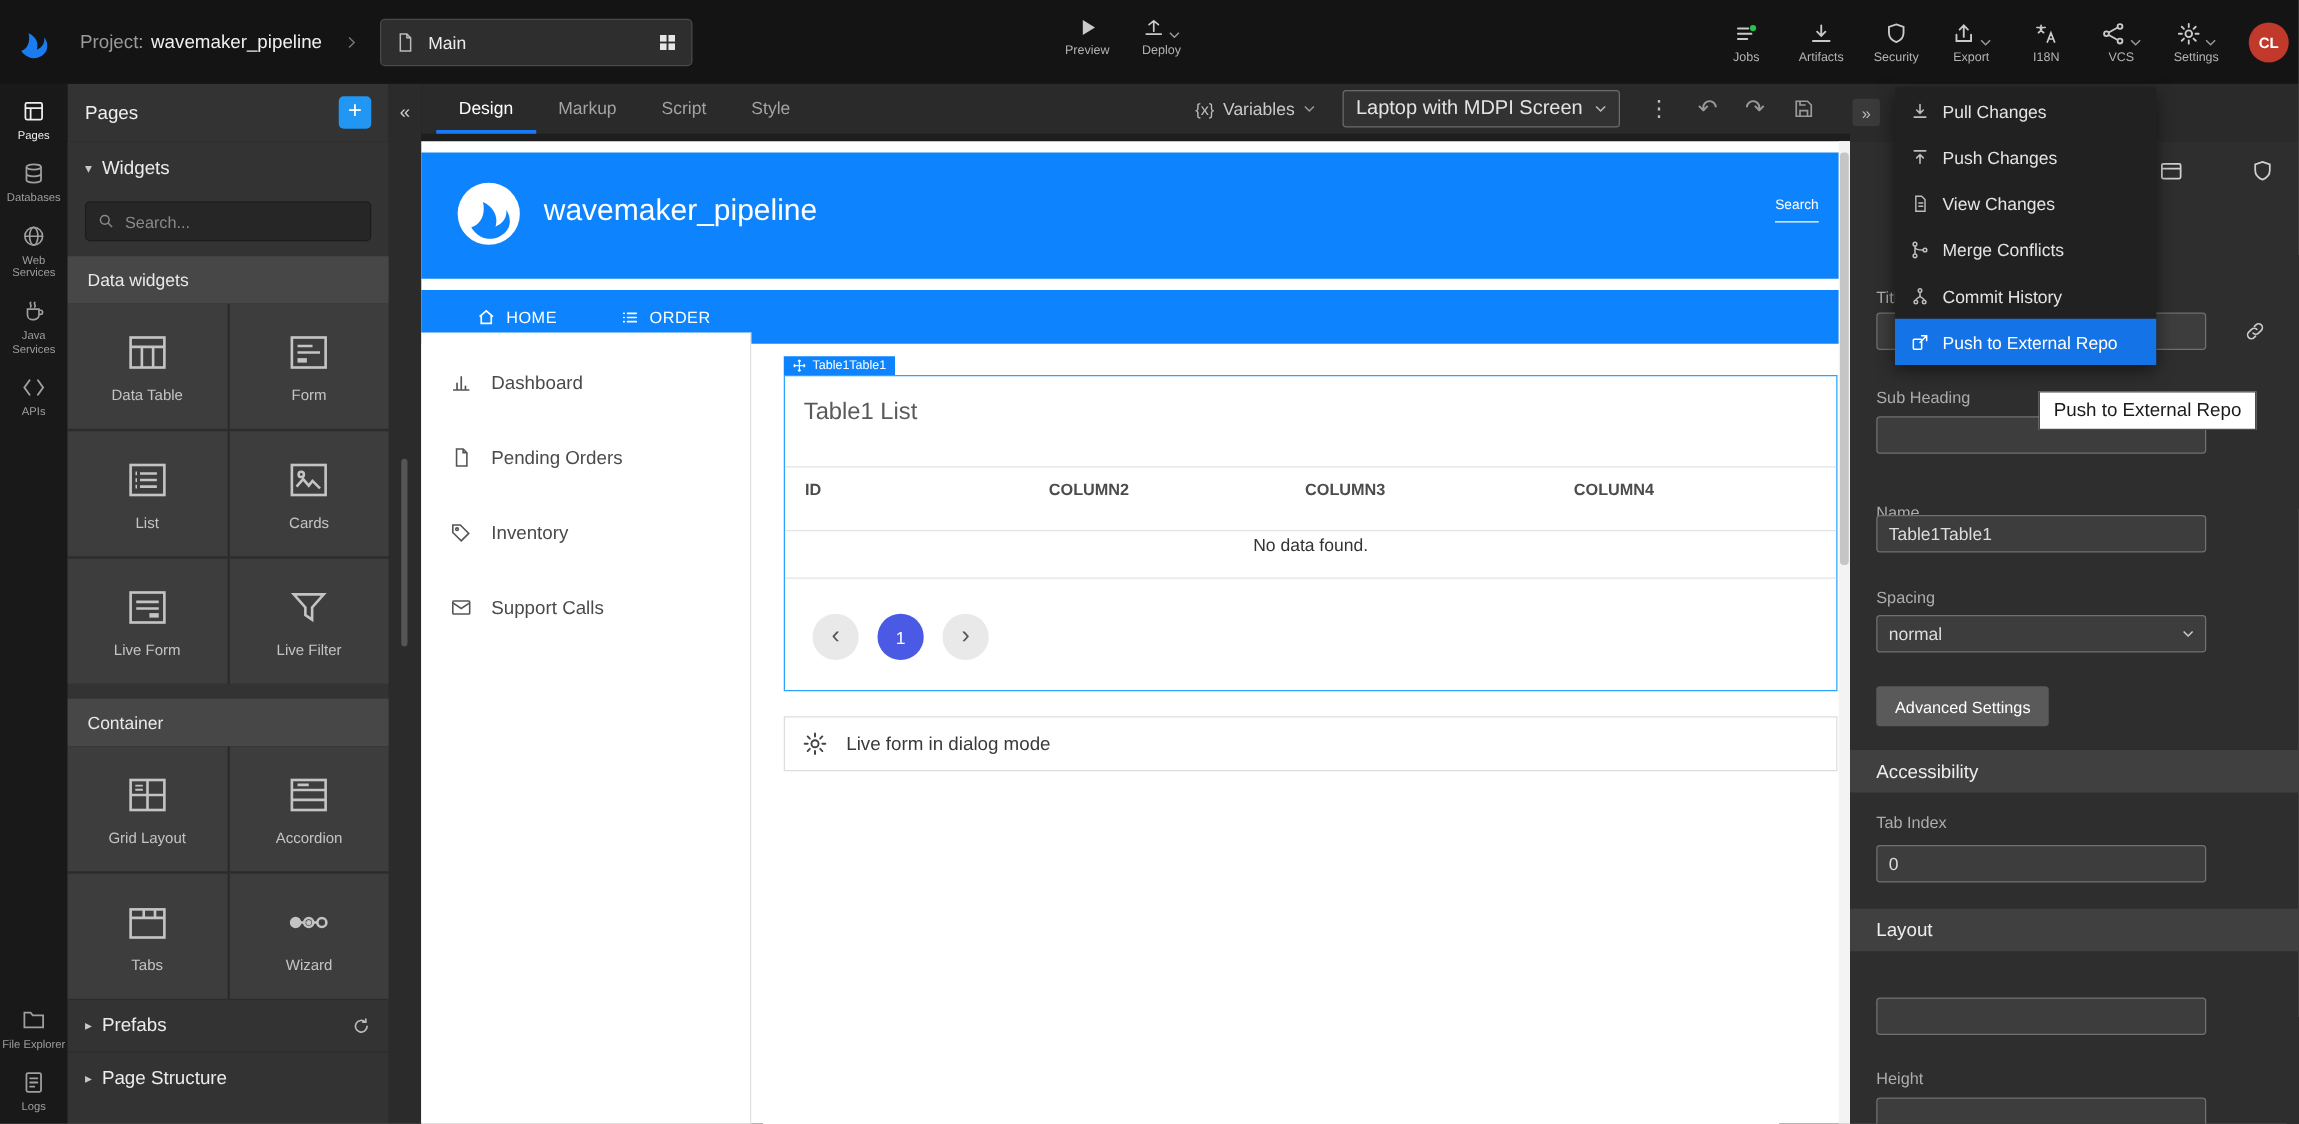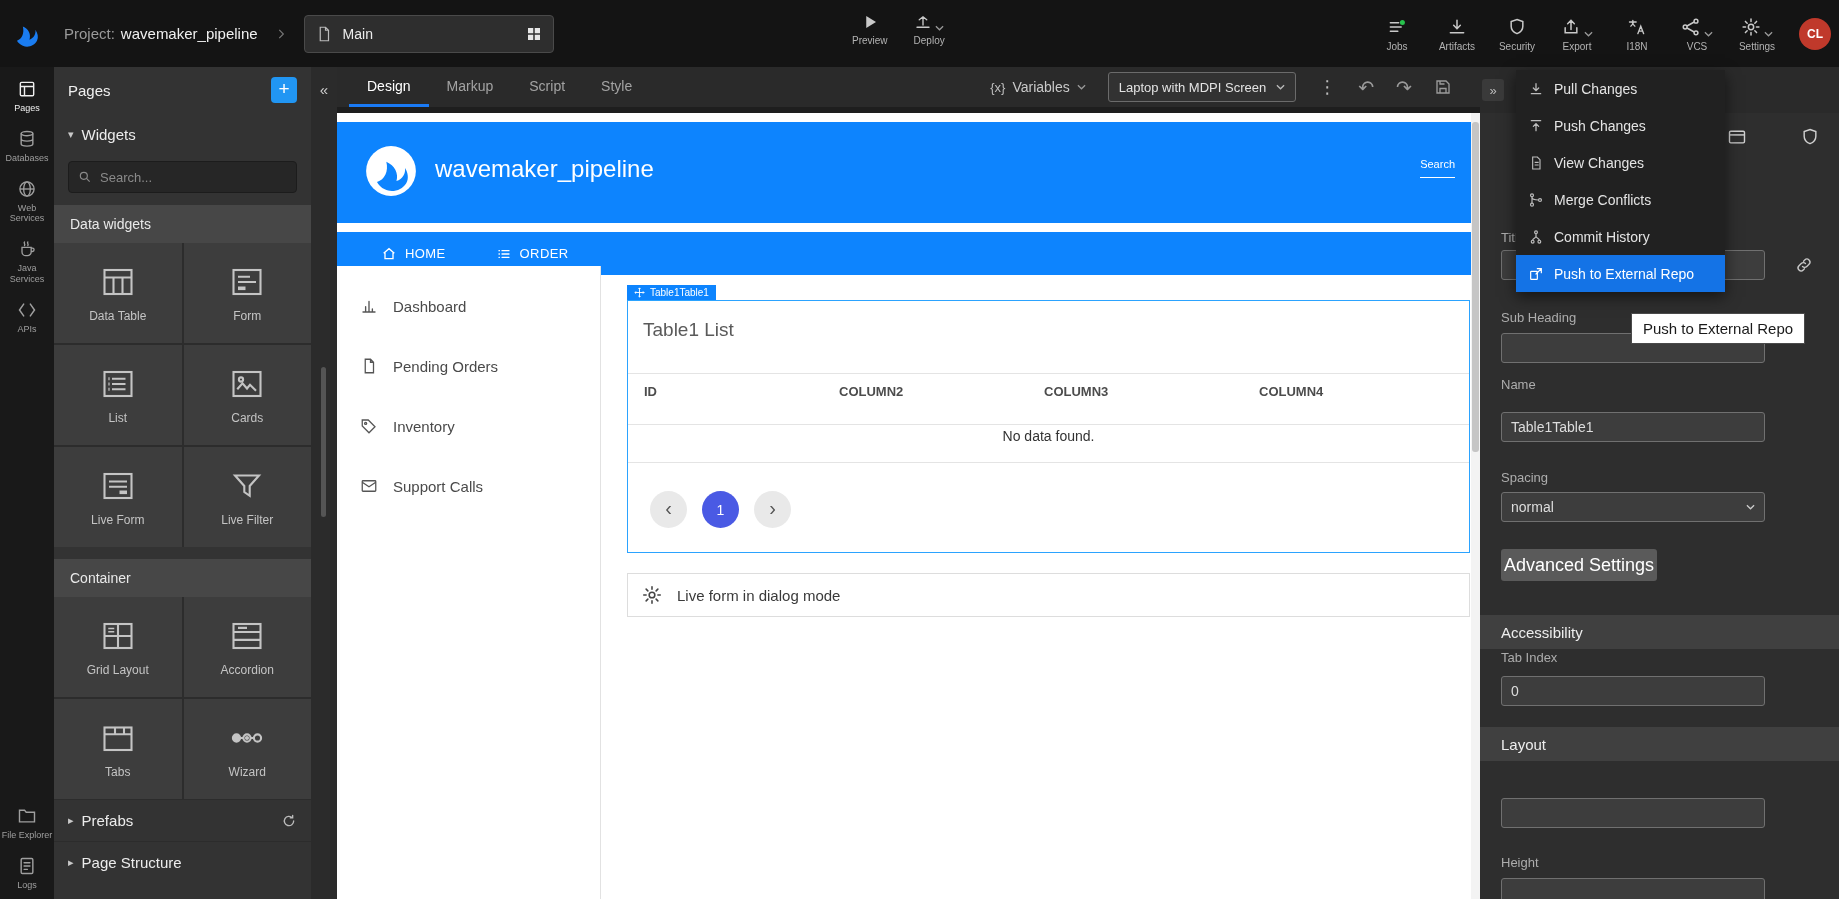--- a/index.html
+++ b/index.html
@@ -32,21 +32,21 @@
   .add-btn{width:26px;height:26px;background:#2196f3;border-radius:4px;color:#fff;font-size:19px;line-height:24px;text-align:center;cursor:pointer;}
   .strip{position:absolute;left:311px;top:67px;width:26px;height:832px;background:#2b2b2b;}
   .collapse-btn{margin:14px auto 0;width:18px;text-align:center;color:#cfcfcf;font-size:15px;cursor:pointer;}
   .strip-thumb{position:absolute;left:10px;top:300px;width:5px;height:150px;background:#555;border-radius:3px;}
   .toolbar{position:absolute;left:337px;top:67px;width:1143px;height:40px;background:#2a2a2a;display:flex;align-items:stretch;padding-left:12px;}
   .tab{display:flex;align-items:center;padding:0 18px;font-size:14px;color:#a3a3a3;cursor:pointer;border-bottom:3px solid transparent;}
   .tab.active{color:#fff;border-bottom-color:#1a7af5;}
   .tbar-right{margin-left:auto;display:flex;align-items:center;gap:22px;padding-right:28px;color:#c0c0c0;}
   .vars{display:flex;align-items:center;gap:7px;font-size:14px;color:#c9c9c9;cursor:pointer;}
   .vars .vx{font-size:13px;color:#bdbdbd;}
-  .device-select{height:30px;border:1px solid #6b6b6b;border-radius:3px;background:#323232;display:flex;align-items:center;gap:10px;padding:0 10px;font-size:13px;color:#e3e3e3;cursor:pointer;}
+  .device-select{height:30px;border:1px solid #6b6b6b;border-radius:3px;background:#323232;display:flex;align-items:center;gap:10px;padding:0 10px;font-size:16px;color:#e3e3e3;cursor:pointer;}
   .dots{font-size:18px;color:#bdbdbd;cursor:pointer;}
   .histbtn{font-size:19px;color:#9a9a9a;cursor:pointer;line-height:1;}
   .panel-tabs{position:absolute;left:1480px;top:67px;width:359px;height:46px;background:#2a2a2a;display:flex;align-items:stretch;}
   .expand-btn{align-self:center;margin-left:2px;width:22px;height:22px;background:#3a3a3a;border-radius:3px;color:#bbb;font-size:13px;display:flex;align-items:center;justify-content:center;cursor:pointer;}
   .panel-tab-w{margin-left:14px;display:flex;align-items:center;padding:0 10px;color:#fff;font-size:14px;border-bottom:3px solid #1a7af5;}
 
   
   .activity{position:absolute;left:0;top:67px;width:54px;height:832px;background:#191919;display:flex;flex-direction:column;align-items:center;padding:12px 0 8px;}
   .act-item{display:flex;flex-direction:column;align-items:center;gap:4px;color:#9f9f9f;font-size:9px;text-align:center;line-height:1.2;margin-bottom:15px;cursor:pointer;width:54px;}
   .act-item.active{color:#efefef;}
@@ -92,21 +92,21 @@
   .liveform{position:absolute;left:290px;top:460px;width:843px;height:44px;border:1px solid #ddd;display:flex;align-items:center;gap:14px;padding-left:13px;color:#3a3a3a;font-size:15px;background:#fff;}
   .liveform svg{color:#444;}
 
   
   .right-panel{position:absolute;left:1480px;top:113px;width:359px;height:786px;background:#2e2e2e;}
   .rp-icons{position:absolute;top:14px;left:0;width:100%;}
   .rp-icons .ic{position:absolute;color:#d0d0d0;}
   .lbl{position:absolute;left:21px;font-size:13px;color:#adadad;}
   .inp{position:absolute;left:21px;width:264px;height:30px;background:#3d3d3d;border:1px solid #707070;border-radius:3px;color:#ddd;font-size:14px;font-family:inherit;padding:0 9px;outline:none;}
   .rp-select{position:absolute;left:21px;width:264px;height:30px;background:#3d3d3d;border:1px solid #707070;border-radius:3px;color:#ddd;font-size:14px;display:flex;align-items:center;justify-content:space-between;padding:0 9px;cursor:pointer;}
-  .adv-btn{position:absolute;left:21px;top:436px;height:32px;padding:0 3px;background:#5a5a5a;border:none;border-radius:3px;color:#fff;font-size:18px;font-family:inherit;cursor:pointer;text-align:right;}
+  .adv-btn{position:absolute;left:21px;top:436px;height:32px;padding:0 15px;background:#5a5a5a;border:none;border-radius:3px;color:#fff;font-size:13px;font-family:inherit;cursor:pointer;text-align:right;}
   .secbar{position:absolute;left:0;width:359px;height:34px;background:#404040;color:#ededed;font-size:15px;display:flex;align-items:center;padding-left:21px;cursor:pointer;}
   .link-ic{position:absolute;left:315px;top:143px;color:#c9c9c9;cursor:pointer;}
 
   
   .vcs-menu{position:absolute;left:1516px;top:70px;width:209px;background:#212121;box-shadow:0 5px 14px rgba(0,0,0,.55);z-index:50;}
   .vm-item{height:37px;display:flex;align-items:center;gap:10px;padding:0 12px;color:#e4e4e4;font-size:14px;cursor:pointer;white-space:nowrap;}
   .vm-item svg{color:#bdbdbd;flex:none;}
   .vm-item.active{background:#1473e6;color:#fff;}
   .vm-item.active svg{color:#fff;}
   .tooltip{position:absolute;left:1631px;top:313px;height:31px;background:#fff;border:1px solid #4a4a4a;color:#1a1a1a;font-size:15px;display:flex;align-items:center;padding:0 11px;white-space:nowrap;z-index:60;}
@@ -550,34 +550,34 @@
   <div class="lbl" style="top:117px">Title</div>
   <input class="inp" style="top: 137px;">
   <svg class="i18 link-ic" viewBox="0 0 24 24" fill="none" stroke="currentColor" stroke-width="1.8" stroke-linecap="round">
       <path d="M10 14a4 4 0 0 0 5.7 0l3-3a4 4 0 0 0-5.7-5.7L11.4 6.9"></path>
       <path d="M14 10a4 4 0 0 0-5.7 0l-3 3a4 4 0 0 0 5.7 5.7l1.6-1.6"></path>
     </svg>
 
   <div class="lbl" style="top:197px">Sub Heading</div>
   <input class="inp" style="top: 220px;">
 
-  <div class="lbl" style="top:264px">Name</div>
+  <div class="lbl" style="top:289px">Name</div>
   <input class="inp" style="top: 299px;" value="Table1Table1">
 
   <div class="lbl" style="top:357px">Spacing</div>
   <div class="rp-select" style="top:379px">
     <span>normal</span>
     <svg class="caret" viewBox="0 0 10 6" fill="none" stroke="#ccc" stroke-width="1.4">
         <path d="M1 1l4 4 4-4"></path>
       </svg>
   </div>
 
   <button class="adv-btn">Advanced Settings</button>
 
-  <div class="secbar" style="top:502px">Accessibility</div>
+  <div class="secbar" style="top:487px">Accessibility</div>
   <div class="lbl" style="top:537px">Tab Index</div>
   <input class="inp" style="top: 563px;" value="0">
 
   <div class="secbar" style="top:614px">Layout</div>
   <div class="lbl" style="top:687px">Width</div>
   <input class="inp" style="top: 685px;">
   <div class="lbl" style="top:742px">Height</div>
   <input class="inp" style="top: 765px;">
 </div>
 

